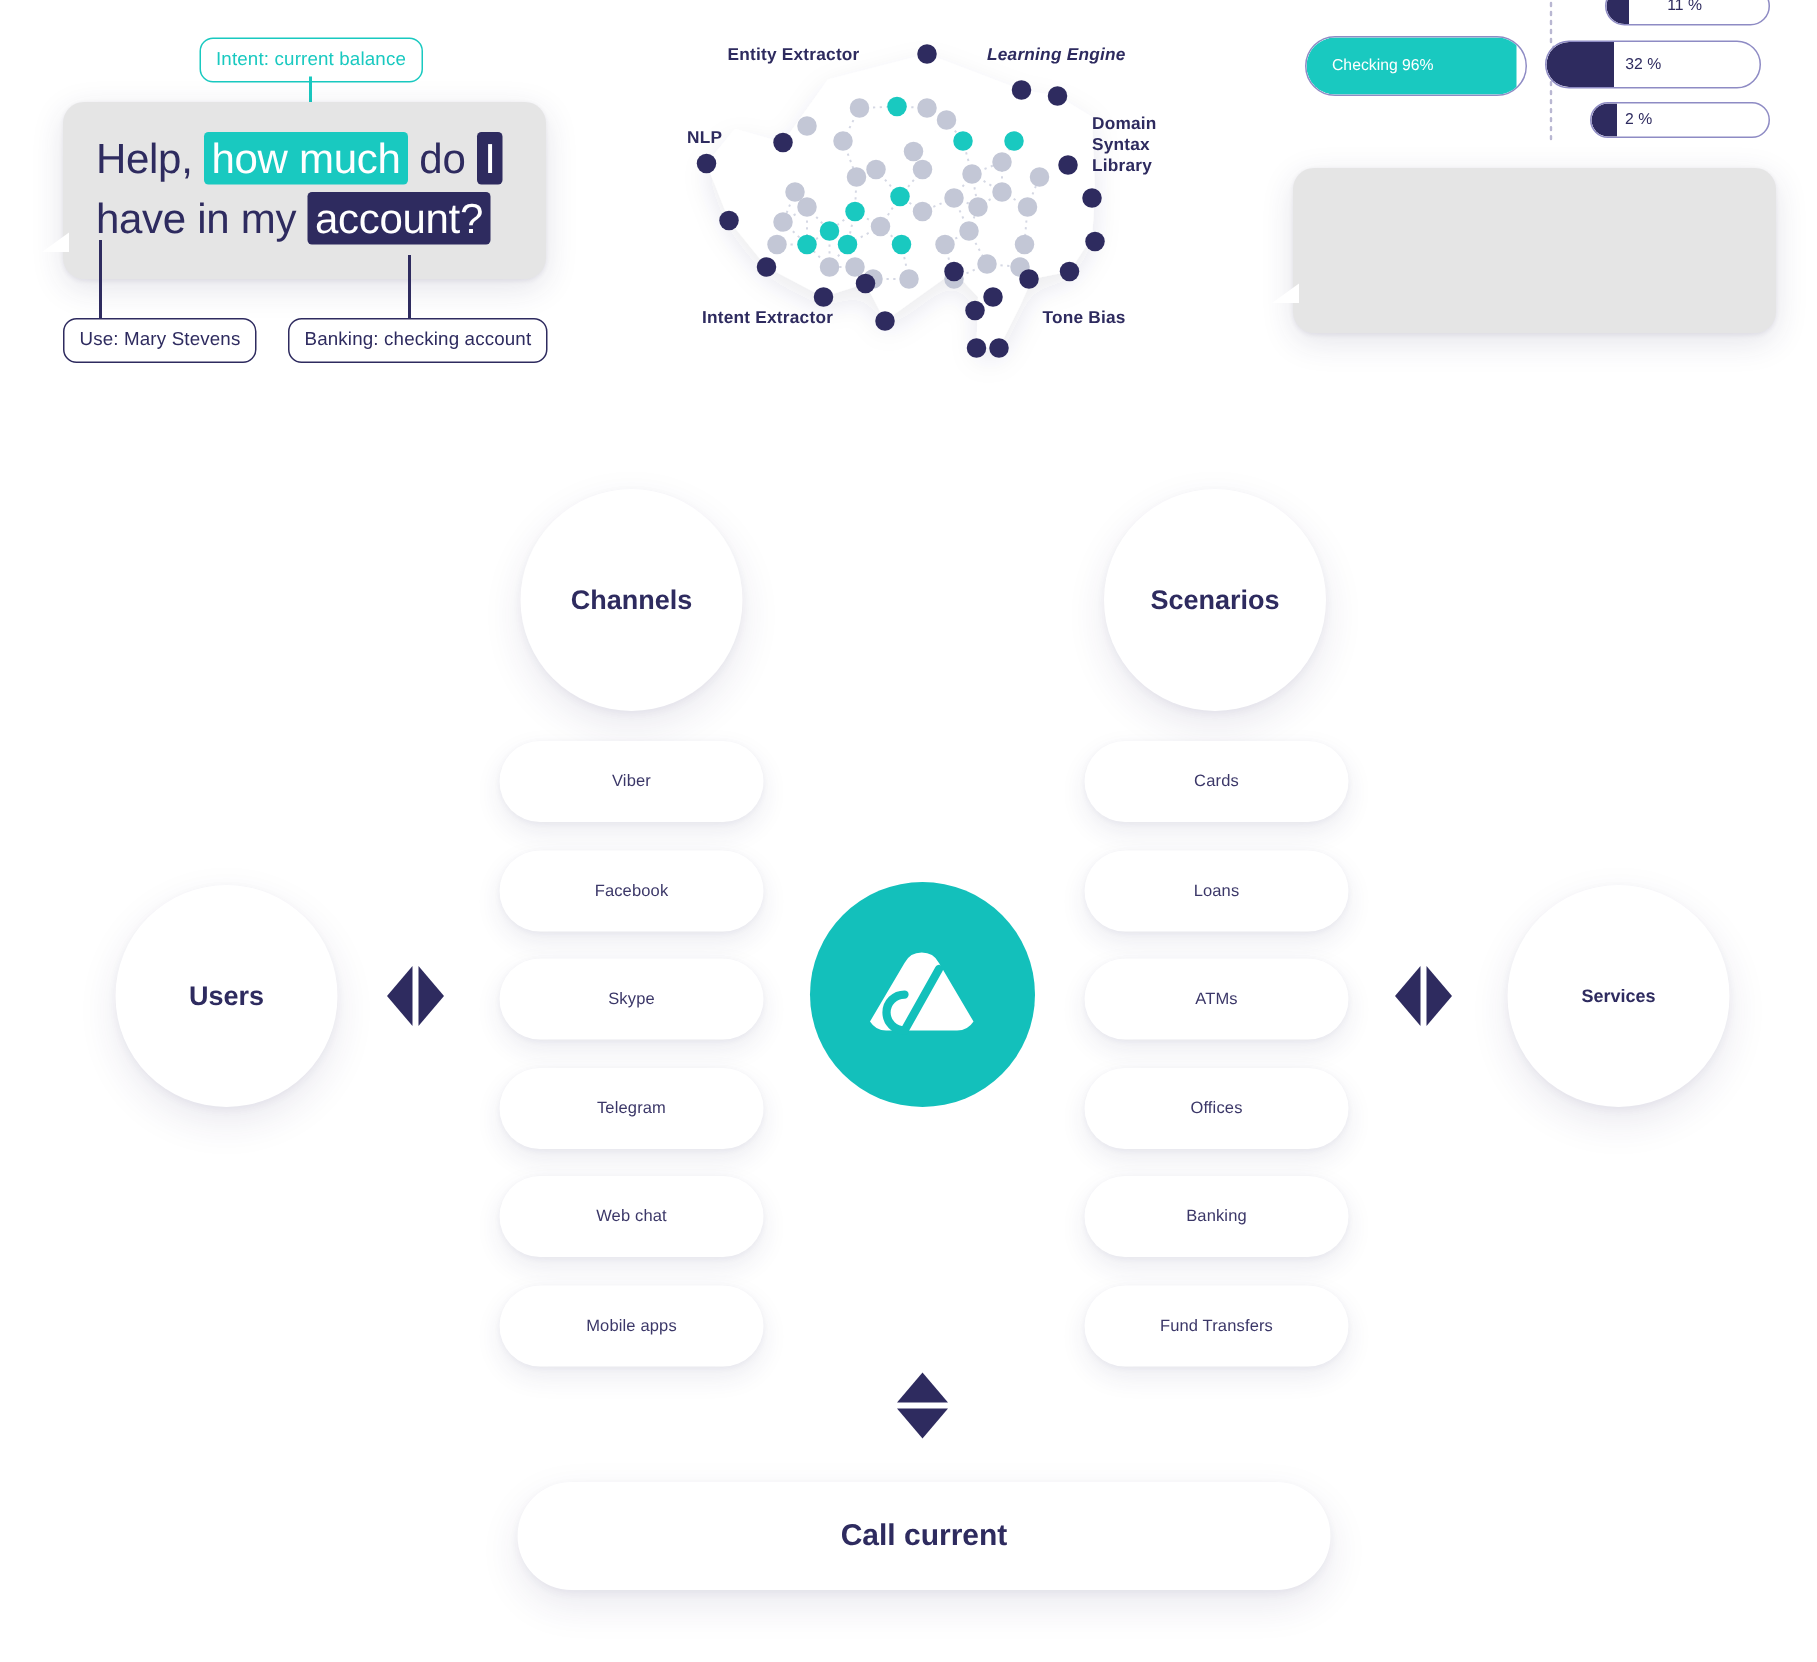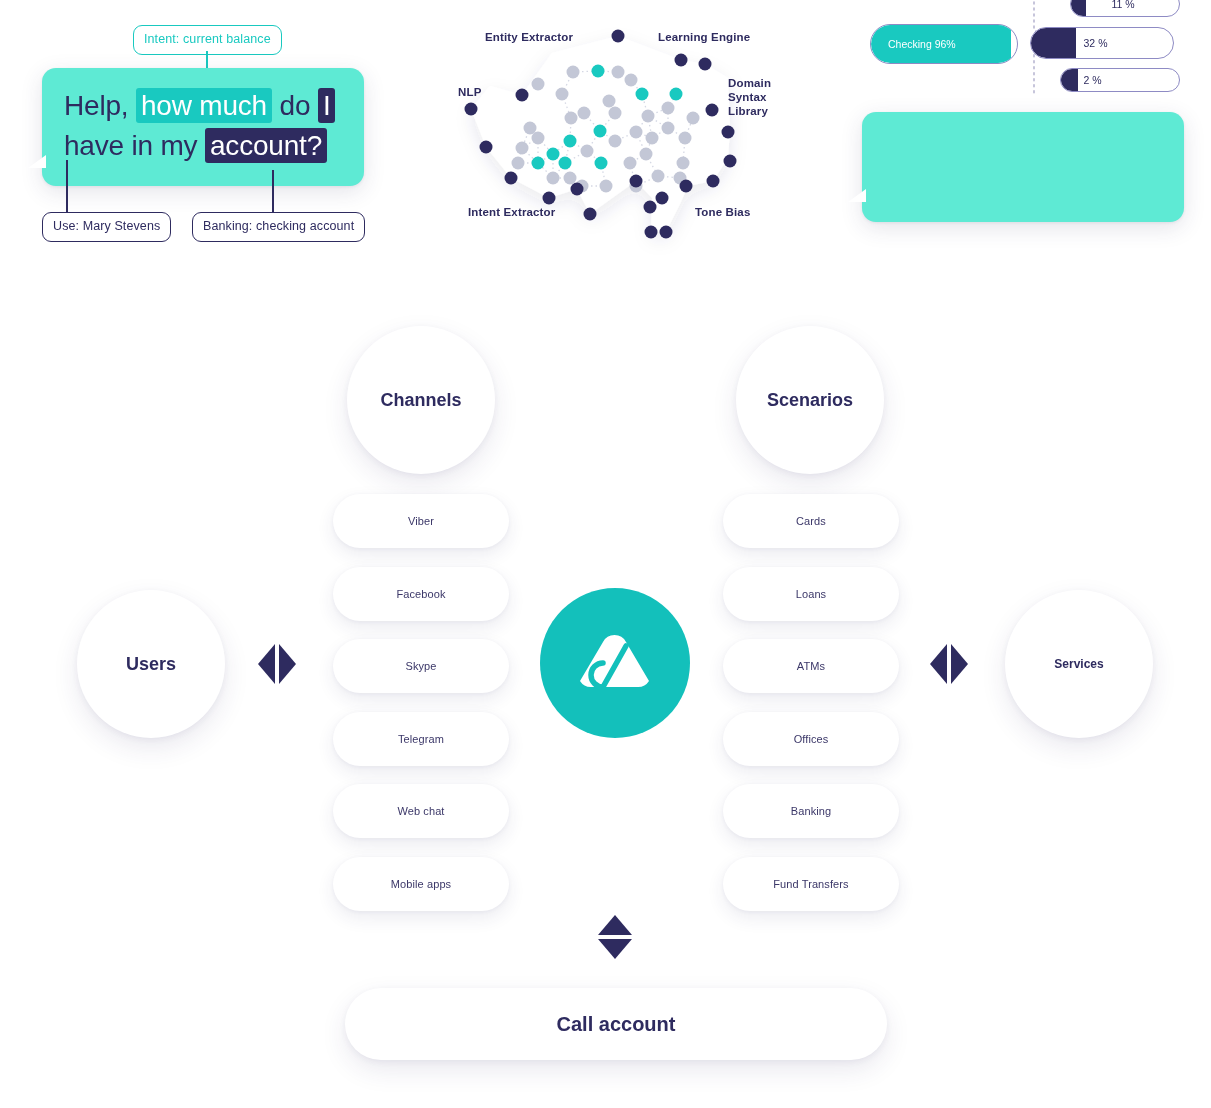--- a/index.html
+++ b/index.html
@@ -35,21 +35,21 @@
 
   .leader {
     position: absolute;
     width: 2px;
     background: #2e2b5f;
   }
   .leader.teal { background: #19c9c0; }
 
   .bubble {
     position: absolute;
-    background: #5eead4;
+    background: #e5e5e5;
     border-radius: 14px;
     box-shadow: 0 6px 22px rgba(46,43,95,.13), 0 1px 3px rgba(46,43,95,.08);
   }
   .bubble .tail {
     position: absolute;
     width: 0; height: 0;
   }
 
   #q-bubble { left: 42px; top: 68px; width: 322px; height: 118px; }
   #q-bubble .tail {
@@ -357,21 +357,21 @@
         <circle cx="272" cy="102" r="6.5" fill="#2e2b5f"></circle>
         <circle cx="246" cy="178" r="6.5" fill="#2e2b5f"></circle>
         <circle cx="196" cy="173" r="6.5" fill="#2e2b5f"></circle>
         <circle cx="109" cy="190" r="6.5" fill="#2e2b5f"></circle>
       </g>
   </svg>
   <div id="brain-labels">
       <div class="brain-label" style="left: 45px; top: 22px;">
         <div>Entity Extractor</div>
       </div>
-      <div class="brain-label" style="left: 218px; top: 22px;">
+      <div class="brain-label" style="left: 218px; top: 22px; font-style: italic;">
         <div>Learning Engine</div>
       </div>
       <div class="brain-label" style="left: 18px; top: 77px;">
         <div>NLP</div>
       </div>
       <div class="brain-label" style="left: 288px; top: 68px;">
         <div>Domain</div>
         <div>Syntax</div>
         <div>Library</div>
       </div>
@@ -494,15 +494,15 @@
     <span>Services</span>
   </div>
 
   <div style="position:absolute; left:598px; top:915px;">
     <div class="tri tri-up"></div>
     <div style="height:4px;"></div>
     <div class="tri tri-down"></div>
   </div>
 
   <div id="callcenter">
-    <span>Call account</span>
+    <span>Call current</span>
   </div>
 </div>
 
 </body></html>

